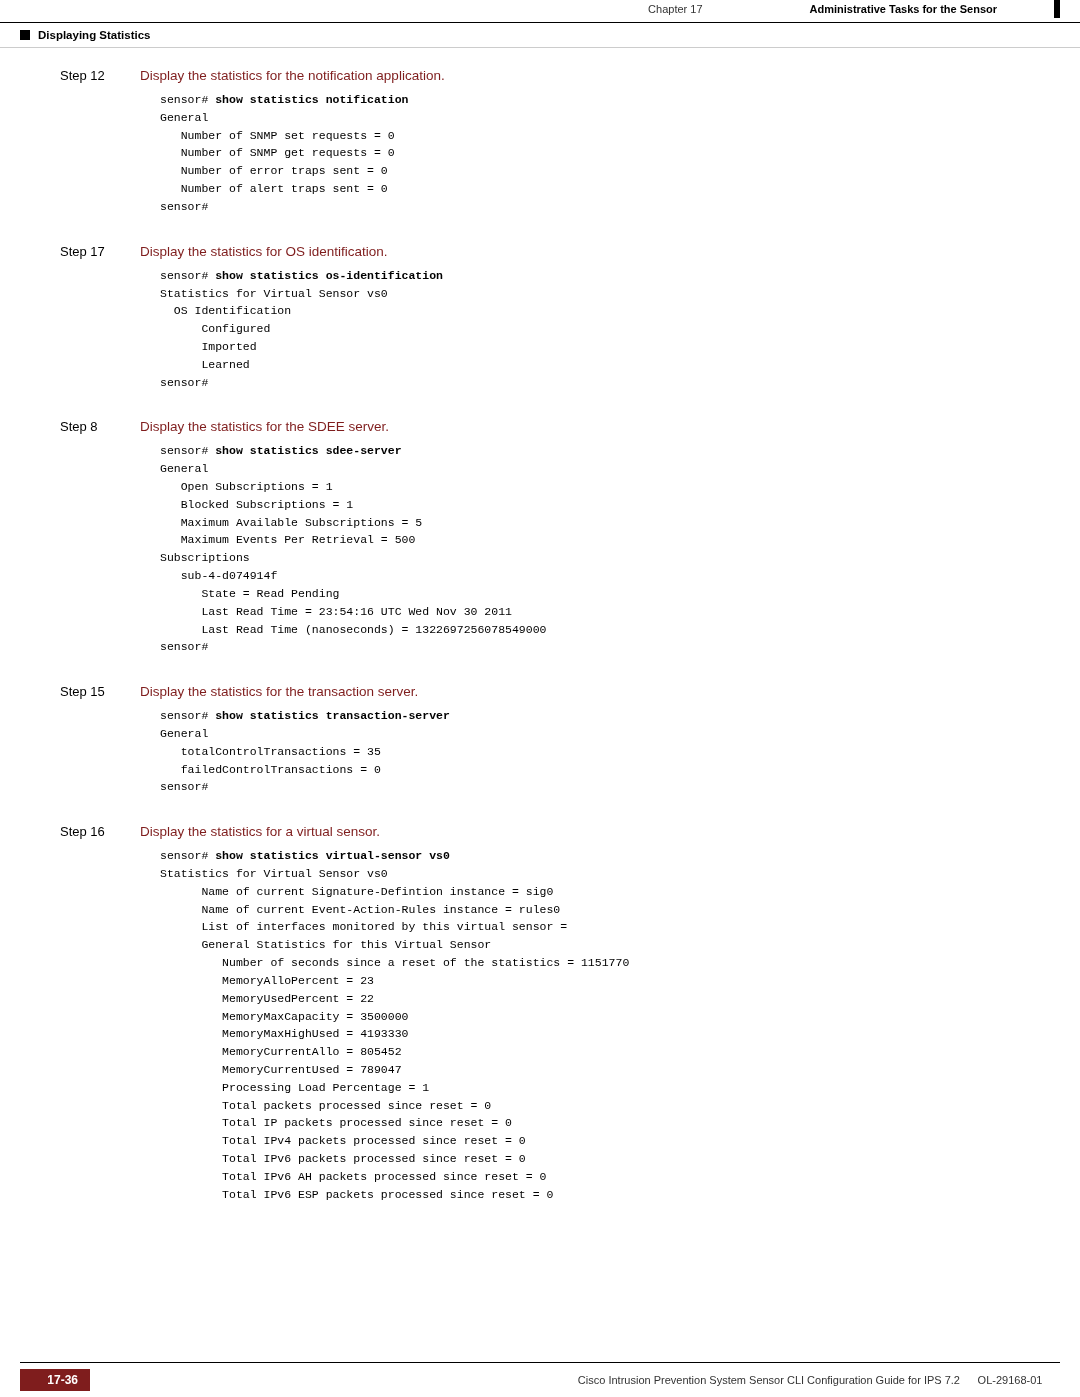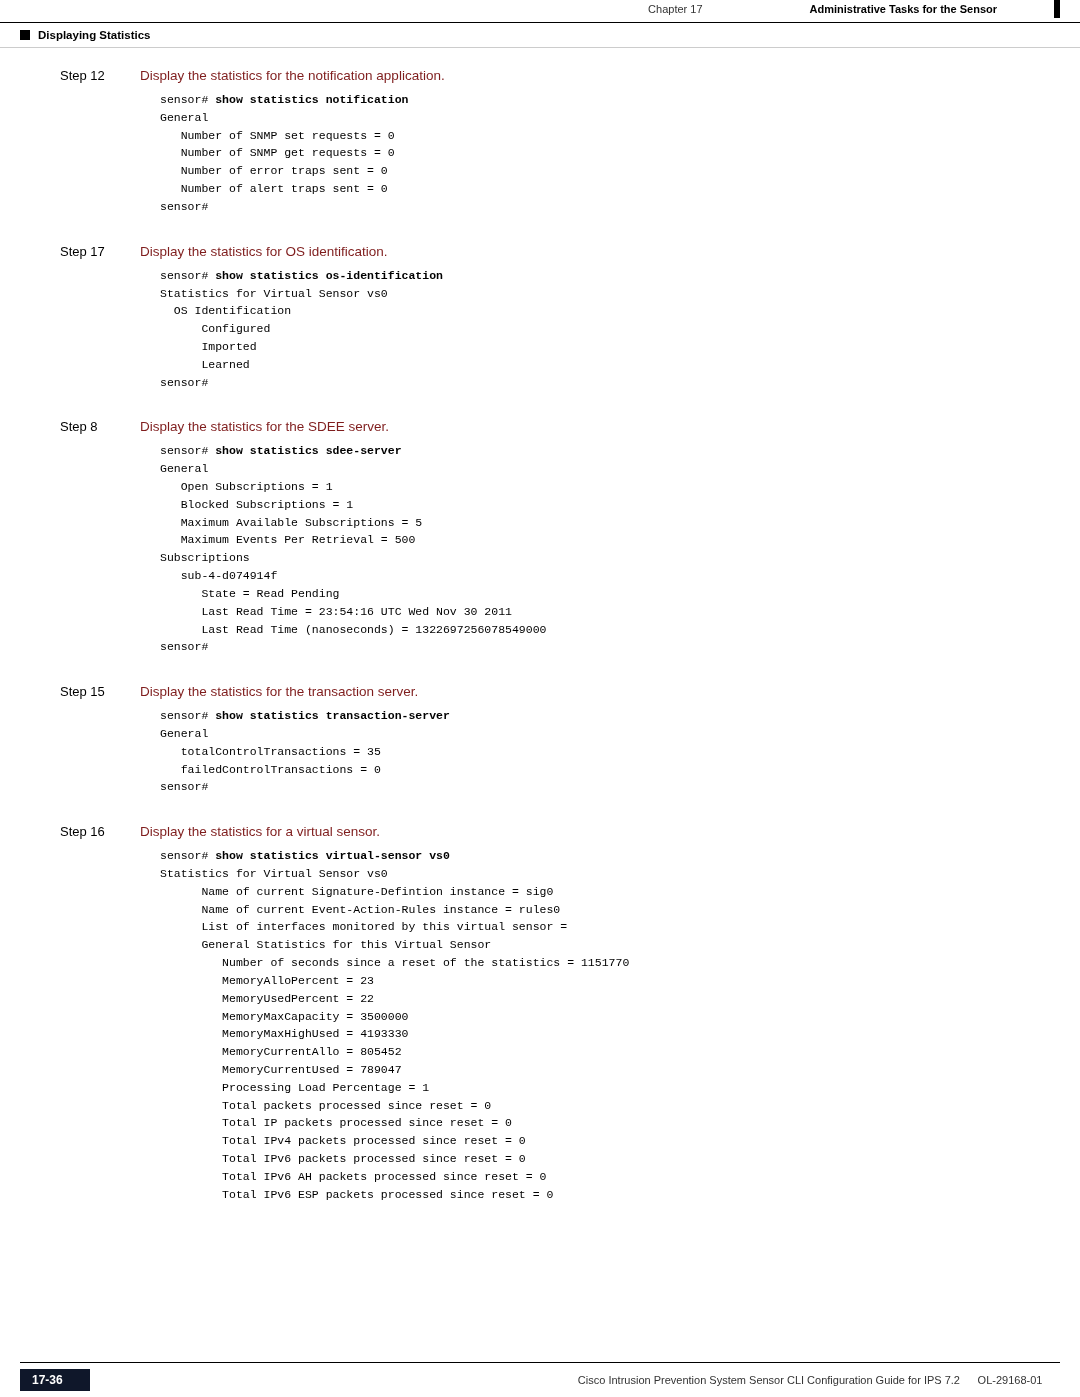--- a/index.html
+++ b/index.html
@@ -111,27 +111,27 @@
       align-items: center;
       padding: 6px 20px;
     }
     .footer-center-text {
       font-size: 11px;
       color: #333;
       text-align: right;
       flex: 1;
     }
     .footer-page-box {
-      background: #0f172a;
+      background: #7f1d1d;
       color: #fff;
       font-size: 12px;
       font-weight: bold;
       padding: 4px 12px;
       min-width: 70px;
-      text-align: left;
+      text-align: right;
     }
     .footer-right-text {
       font-size: 11px;
       color: #333;
       min-width: 100px;
       text-align: center;
     }
   </style>
 </head>
 <body>

